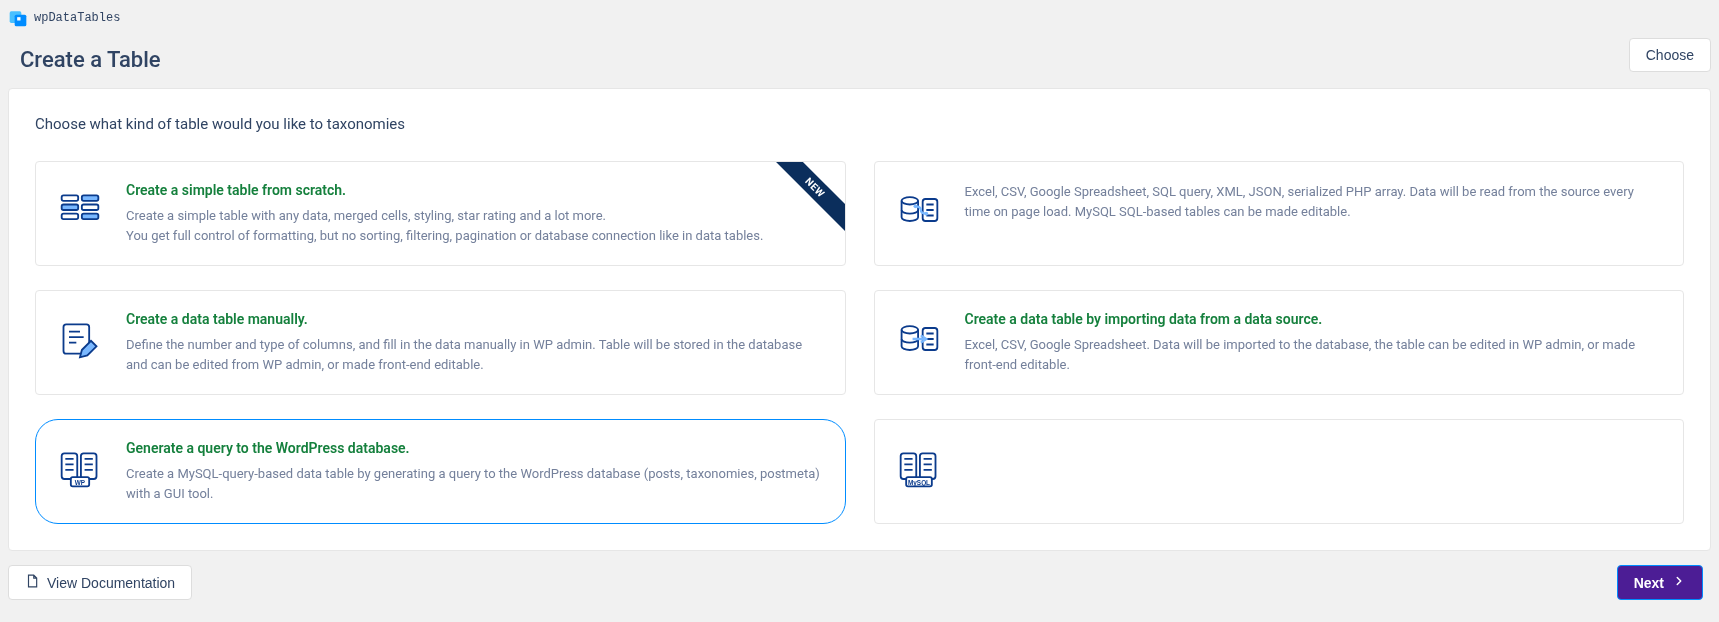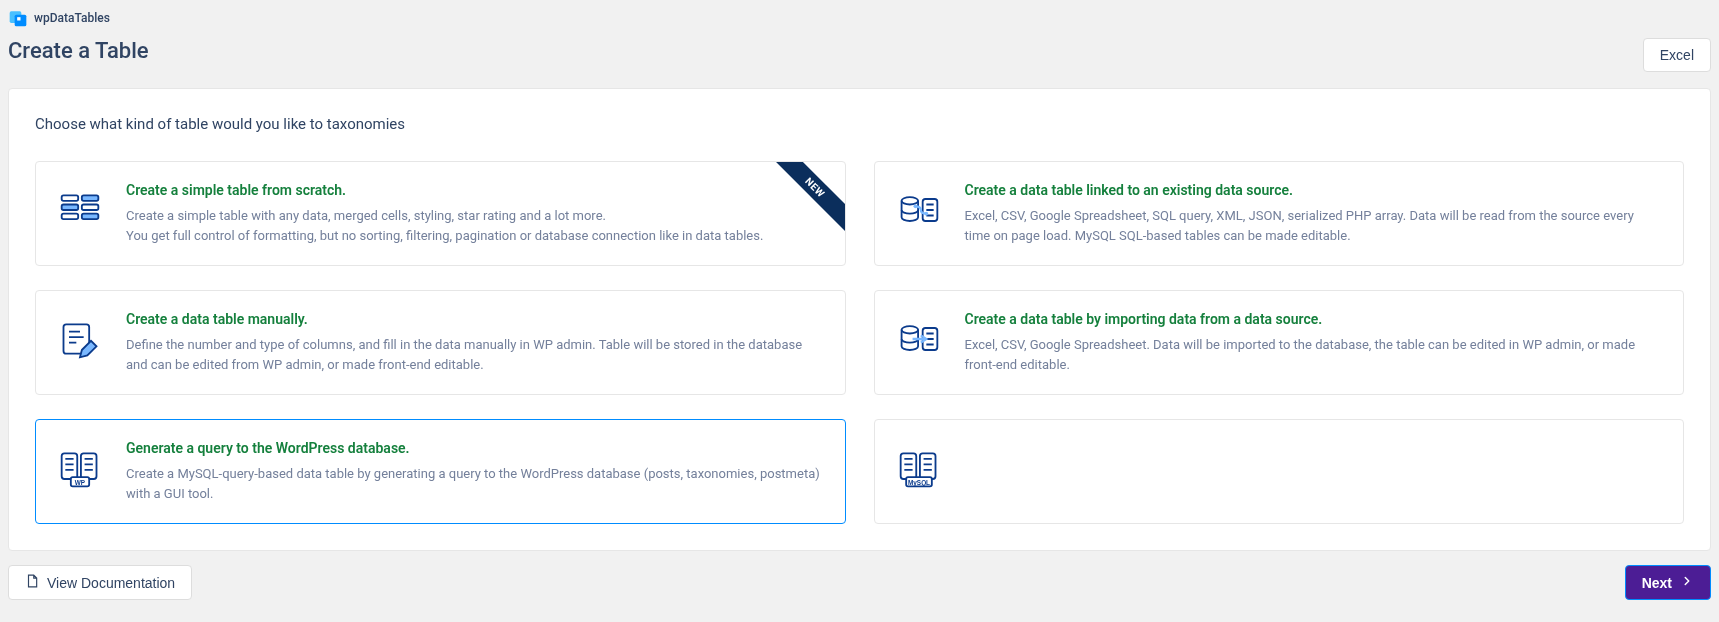--- a/index.html
+++ b/index.html
@@ -14,29 +14,31 @@
     padding: 8px 8px 16px 8px;
   }
   .brand {
     display: flex;
     align-items: center;
     gap: 6px;
     font-size: 12px;
     color: #304463;
     font-weight: 500;
     margin-bottom: 10px;
+    font-family: Liberation Mono, monospace;
   }
   .brand-icon {
     width: 20px; height: 20px;
     display: inline-flex; align-items: center; justify-content: center;
   }
   .titlebar {
     display: flex;
-    align-items: flex-start;
+    align-items: flex-end;
     justify-content: space-between;
+    margin-left: 12px;
   }
   .page-title {
     font-size: 22px;
     font-weight: 500;
     color: #304463;
   }
   .btn {
     background: #fff;
     border: 1px solid #ddd;
     padding: 8px 16px;
@@ -79,20 +81,21 @@
     padding: 20px 24px 20px 20px;
     display: flex;
     gap: 22px;
     align-items: flex-start;
     cursor: pointer;
     min-height: 100px;
     overflow: hidden;
   }
   .card.selected {
     border-color: #008cff;
+    border-radius: 23px;
   }
   .card-icon {
     flex: 0 0 48px;
     width: 48px; height: 48px;
     display: flex; align-items: center; justify-content: center;
     margin-top: 4px;
   }
   .card-body { flex: 1; }
   .card-title {
     font-size: 14px;
@@ -123,40 +126,40 @@
     font-weight: 700;
     text-align: center;
     transform: rotate(45deg);
     top: 16px; right: -30px;
     letter-spacing: 0.5px;
   }
   .footer {
     display: flex;
     justify-content: space-between;
     align-items: flex-start;
-    padding: 14px 8px 14px 8px;
+    padding: 14px 16px 14px 8px;
   }
 </style>
 </head>
 <body>
 
 <div class="header">
   <div class="brand">
     <span class="brand-icon">
       <svg viewBox="0 0 24 24" width="20" height="20">
         <rect x="2" y="4" width="14" height="14" rx="2" fill="#49c0ff"></rect>
         <rect x="8" y="8" width="14" height="14" rx="2" fill="#008cff"></rect>
         <rect x="11" y="11" width="4" height="4" fill="#fff"></rect>
       </svg>
     </span>
     <span>wpDataTables</span>
   </div>
   <div class="titlebar">
     <h1 class="page-title">Create a Table</h1>
-    <button class="btn">Excel</button>
+    <button class="btn">Choose</button>
   </div>
 </div>
 
 <div class="panel">
   <div class="section-title">Choose what kind of table would you like to taxonomies</div>
 
   <div class="cards">
 
     <div class="card">
       <div class="ribbon">
@@ -187,21 +190,20 @@
           <rect x="28" y="12" width="16" height="24" rx="3" fill="none" stroke="#0b3b8c" stroke-width="2"></rect>
           <line x1="32" y1="18" x2="40" y2="18" stroke="#0b3b8c" stroke-width="2"></line>
           <line x1="32" y1="24" x2="40" y2="24" stroke="#0b3b8c" stroke-width="2"></line>
           <line x1="32" y1="30" x2="40" y2="30" stroke="#0b3b8c" stroke-width="2"></line>
           <path d="M20 20 q6 0 6 4 q0 4 6 4" fill="none" stroke="#7ab8ff" stroke-width="2.5"></path>
           <circle cx="20" cy="20" r="2" fill="#7ab8ff"></circle>
           <circle cx="32" cy="28" r="2" fill="#7ab8ff"></circle>
         </svg>
       </div>
       <div class="card-body">
-        <div class="card-title">Create a data table linked to an existing data source.</div>
         <div class="card-desc">Excel, CSV, Google Spreadsheet, SQL query, XML, JSON, serialized PHP array. Data will be read from the source every time on page load. MySQL SQL-based tables can be made editable.</div>
       </div>
     </div>
 
     <div class="card">
       <div class="card-icon">
         <svg viewBox="0 0 48 48" width="44" height="44">
           <rect x="6" y="8" width="28" height="32" rx="3" fill="none" stroke="#0b3b8c" stroke-width="2"></rect>
           <line x1="12" y1="16" x2="24" y2="16" stroke="#0b3b8c" stroke-width="2"></line>
           <line x1="12" y1="22" x2="28" y2="22" stroke="#0b3b8c" stroke-width="2"></line>

